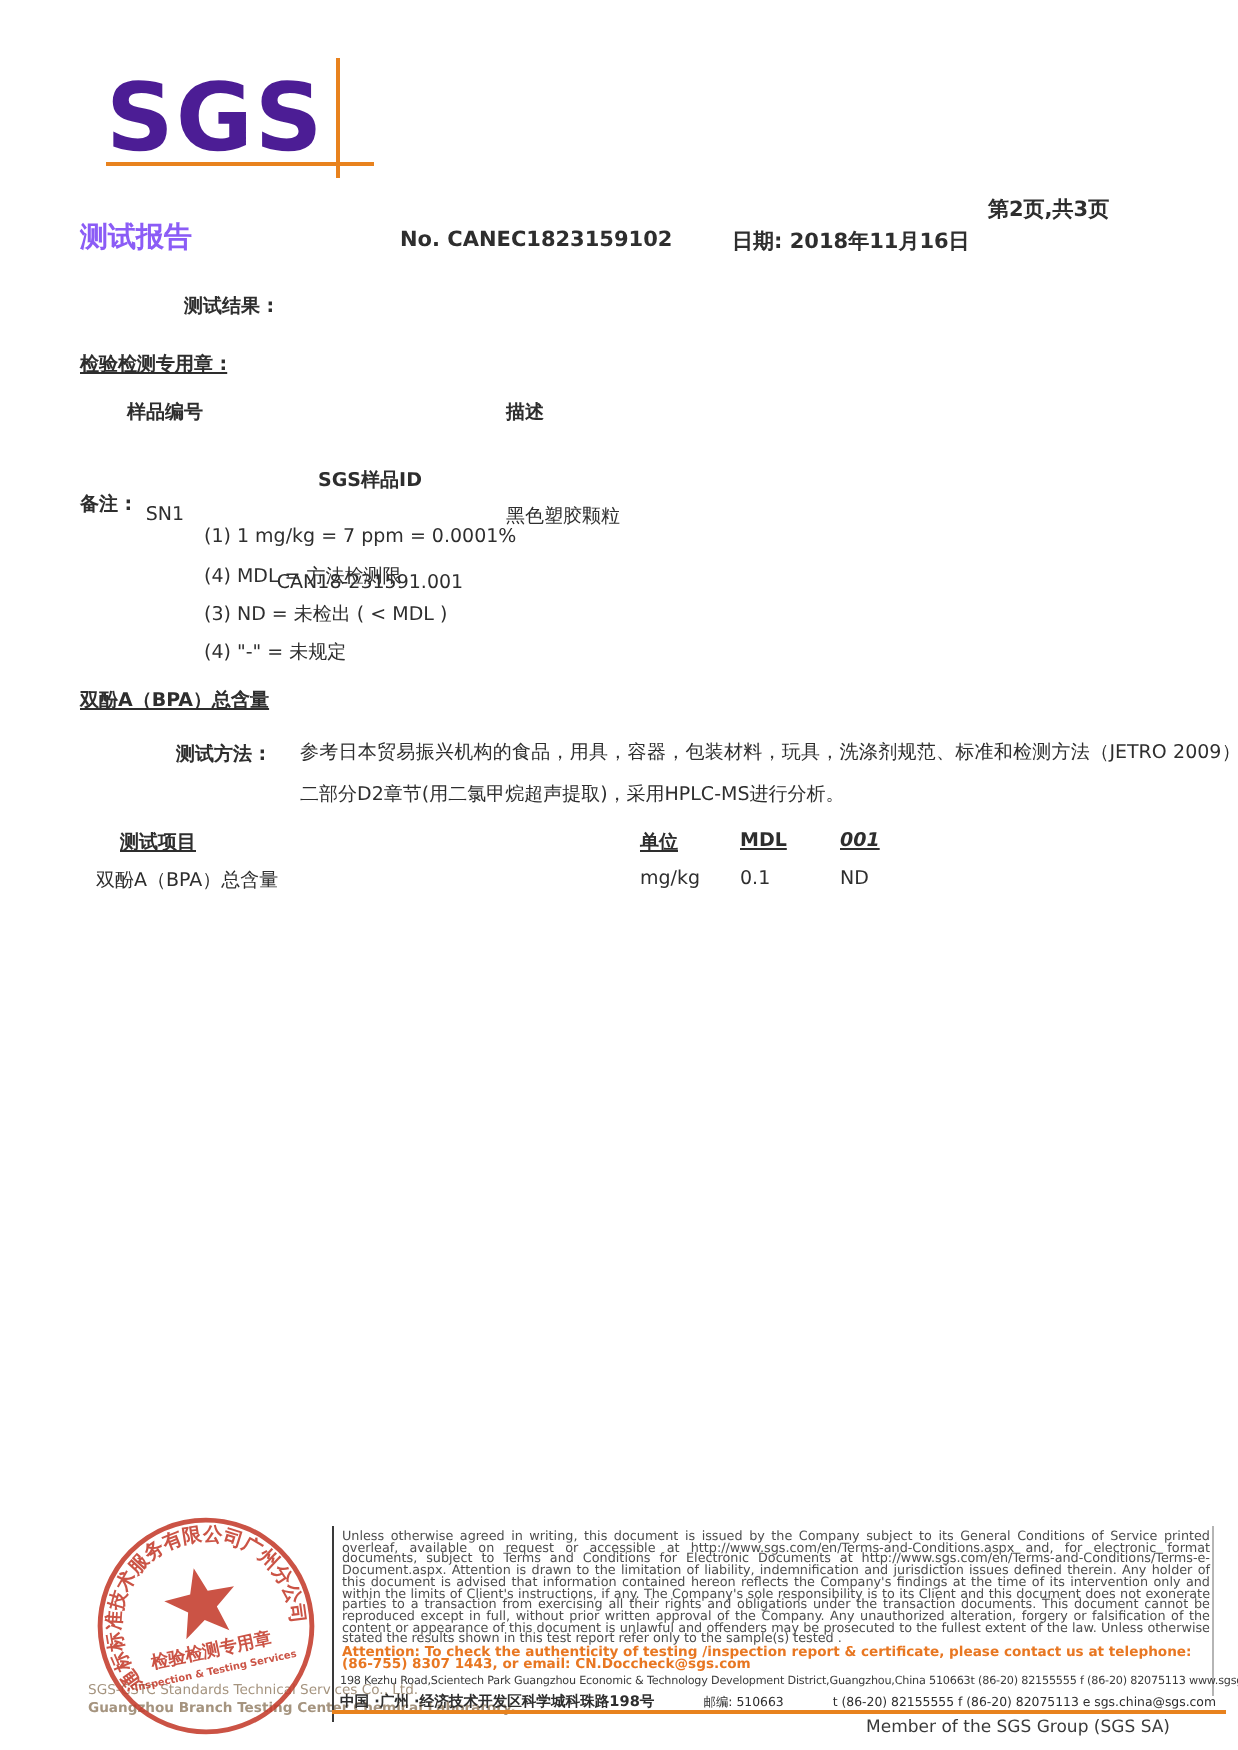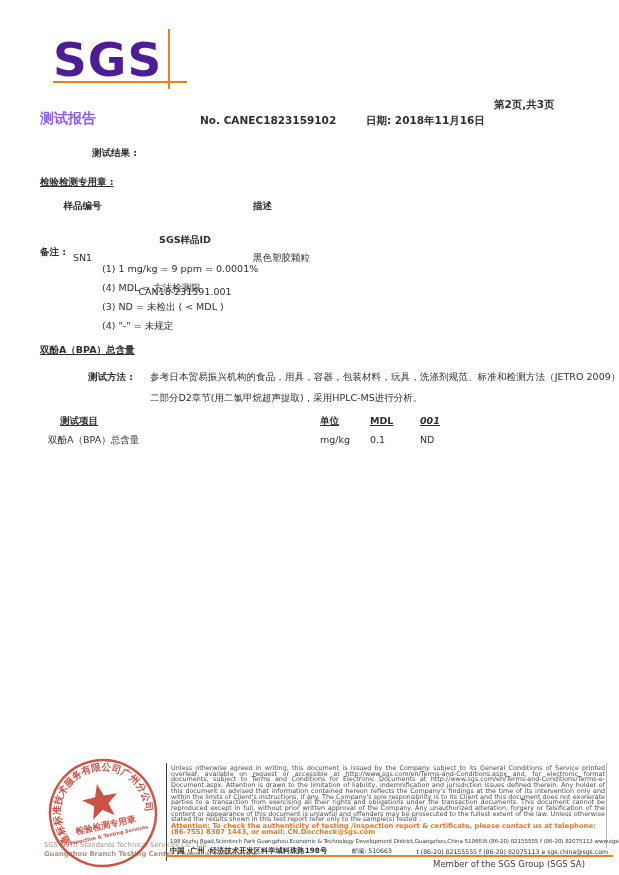--- a/index.html
+++ b/index.html
@@ -100,21 +100,21 @@
     </div>
     <div class="trow">
       <div class="c1">SN1</div>
       <div class="c2">CAN18-231591.001</div>
       <div class="c3">黑色塑胶颗粒</div>
     </div>
   </div>
 
   <div class="notes-label">备注 :</div>
   <div class="notes">
-    <div>(1) 1 mg/kg = 9 ppm = 0.0001%</div>
+    <div>(1) 1 mg/kg = 7 ppm = 0.0001%</div>
     <div>(4) MDL = 方法检测限</div>
     <div>(3) ND = 未检出 ( &lt; MDL )</div>
     <div>(4) "-" = 未规定</div>
   </div>
 
   <div class="bpa-title">双酚A（BPA）总含量</div>
 
   <div class="method-row">
     <div class="method-label">测试方法 :</div>
     <div class="method-text">参考日本贸易振兴机构的食品，用具，容器，包装材料，玩具，洗涤剂规范、标准和检测方法（JETRO 2009）第二部分D2章节(用二氯甲烷超声提取)，采用HPLC-MS进行分析。</div>

